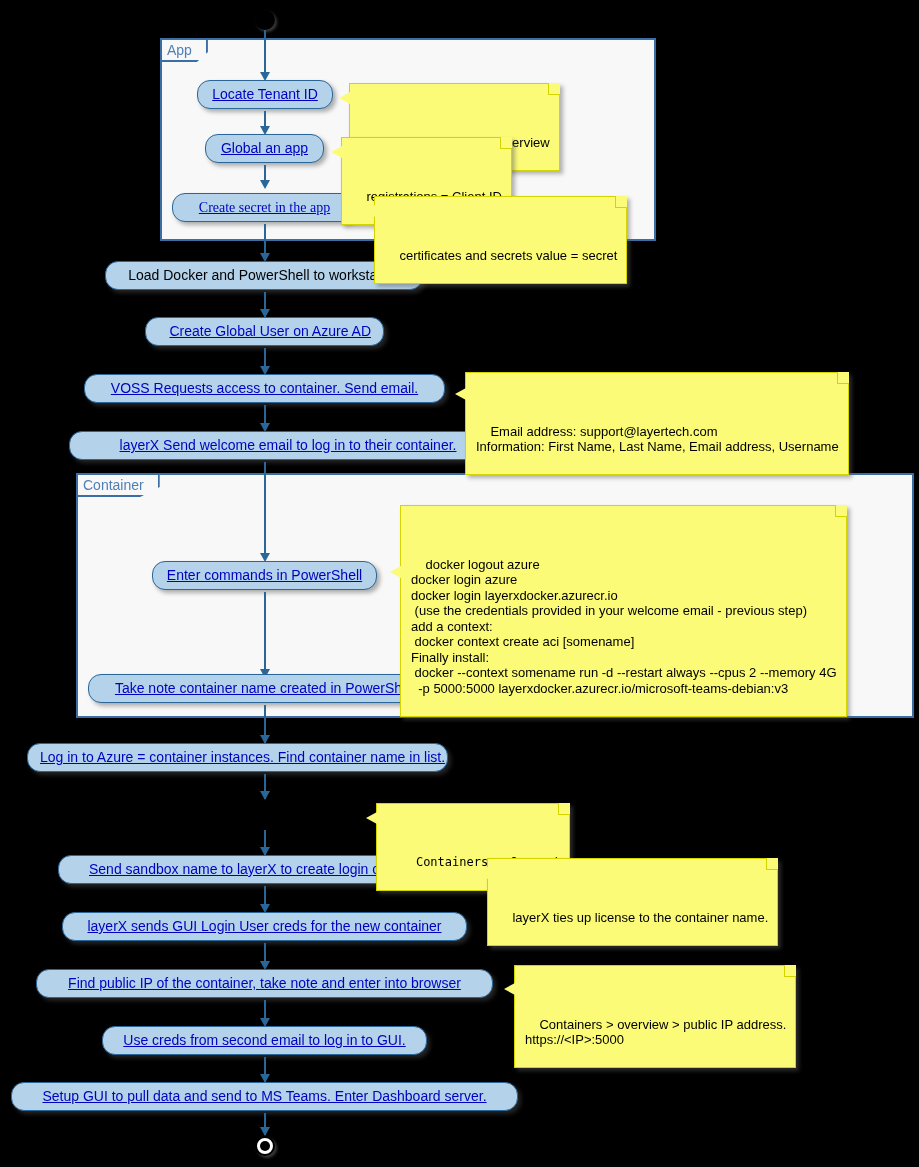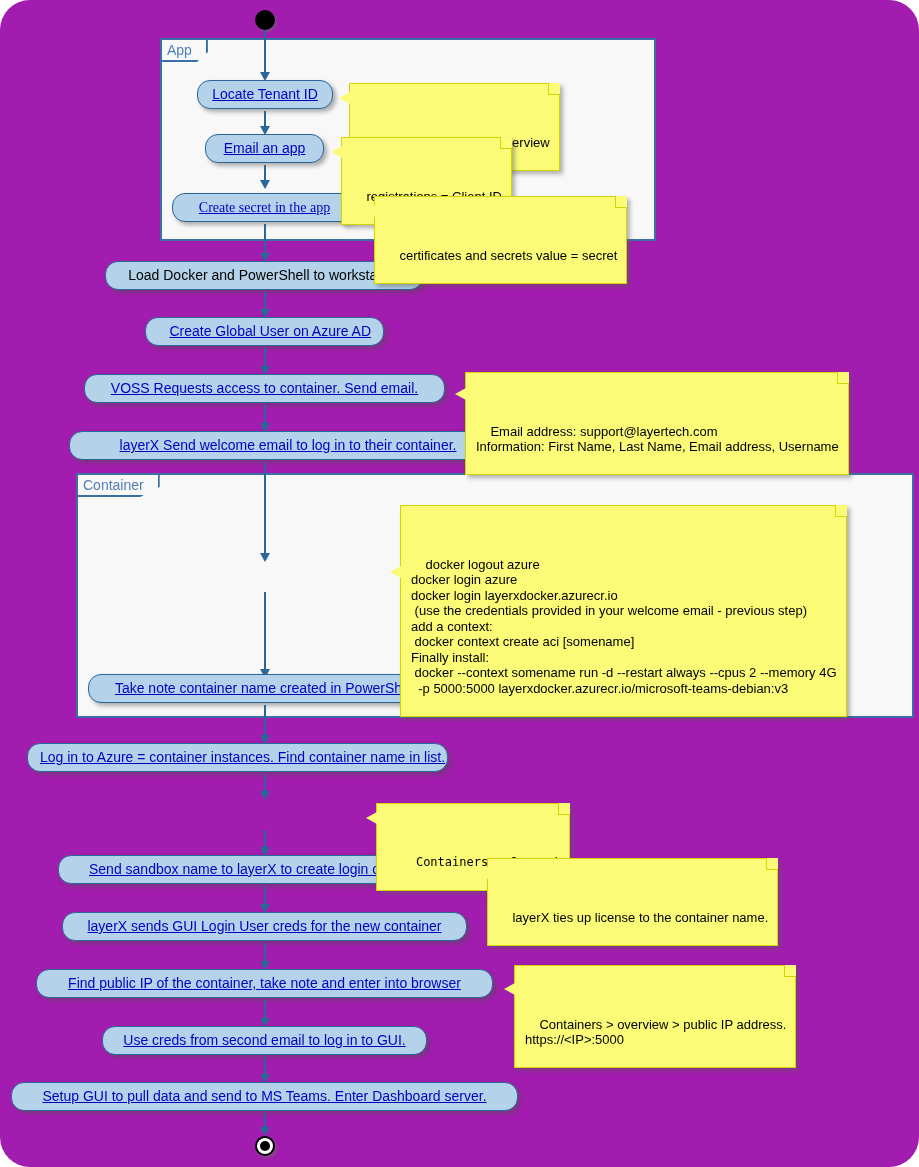--- a/index.html
+++ b/index.html
@@ -7,23 +7,22 @@
     padding: 0;
     background: #ffffff;
   }
   body {
     font-family: "Liberation Sans", sans-serif;
   }
   #canvas {
     position: relative;
     width: 919px;
     height: 1167px;
-    background: #a21caf;
+    background: #000000;
     overflow: hidden;
-    border-radius: 30px;
   }
 
   
   .partition {
     position: absolute;
     background: #F8F8F8;
     border: 2px solid #3B6EA5;
     box-sizing: border-box;
   }
   .partition-title {
@@ -165,21 +164,21 @@
   <div class="arrow" style="left:260px; top:72px;"></div>
 
   <div class="node" style="left:197px; top:80px; width:136px;">
     <span class="lbl">Locate Tenant ID</span>
   </div>
 
   <div class="vline" style="left:264px; top:111px; height:22px;"></div>
   <div class="arrow" style="left:260px; top:126px;"></div>
 
   <div class="node" style="left:205px; top:134px; width:119px;">
-    <span class="lbl">Email an app</span>
+    <span class="lbl">Global an app</span>
   </div>
 
   <div class="vline" style="left:264px; top:165px; height:22px;"></div>
   <div class="arrow" style="left:260px; top:180px;"></div>
 
   <div class="node" style="left:172px; top:193px; width:185px;font-family:Liberation Serif, serif;">
     <span class="lbl">Create secret in the app</span>
   </div>
 
   <div class="vline" style="left:264px; top:224px; height:36px;"></div>
@@ -206,20 +205,23 @@
   <div class="vline" style="left:264px; top:405px; height:25px;"></div>
   <div class="arrow" style="left:260px; top:423px;"></div>
 
   <div class="node" style="left:69px; top:431px; width:438px;">
     <span class="lbl">layerX Send welcome email to log in to their container.</span>
   </div>
 
   <div class="vline" style="left:264px; top:462px; height:98px;"></div>
   <div class="arrow" style="left:260px; top:553px;"></div>
 
+  <div class="node" style="left:152px; top:561px; width:225px;">
+    <span class="lbl">Enter commands in PowerShell</span>
+  </div>
 
   <div class="vline" style="left:264px; top:592px; height:86px;"></div>
   <div class="arrow" style="left:260px; top:669px;"></div>
 
   <div class="node" style="left:88px; top:674px; width:355px;">
     <span class="lbl">Take note container name created in PowerShell</span>
   </div>
 
   <div class="vline" style="left:264px; top:705px; height:38px;"></div>
   <div class="arrow" style="left:260px; top:735px;"></div>

